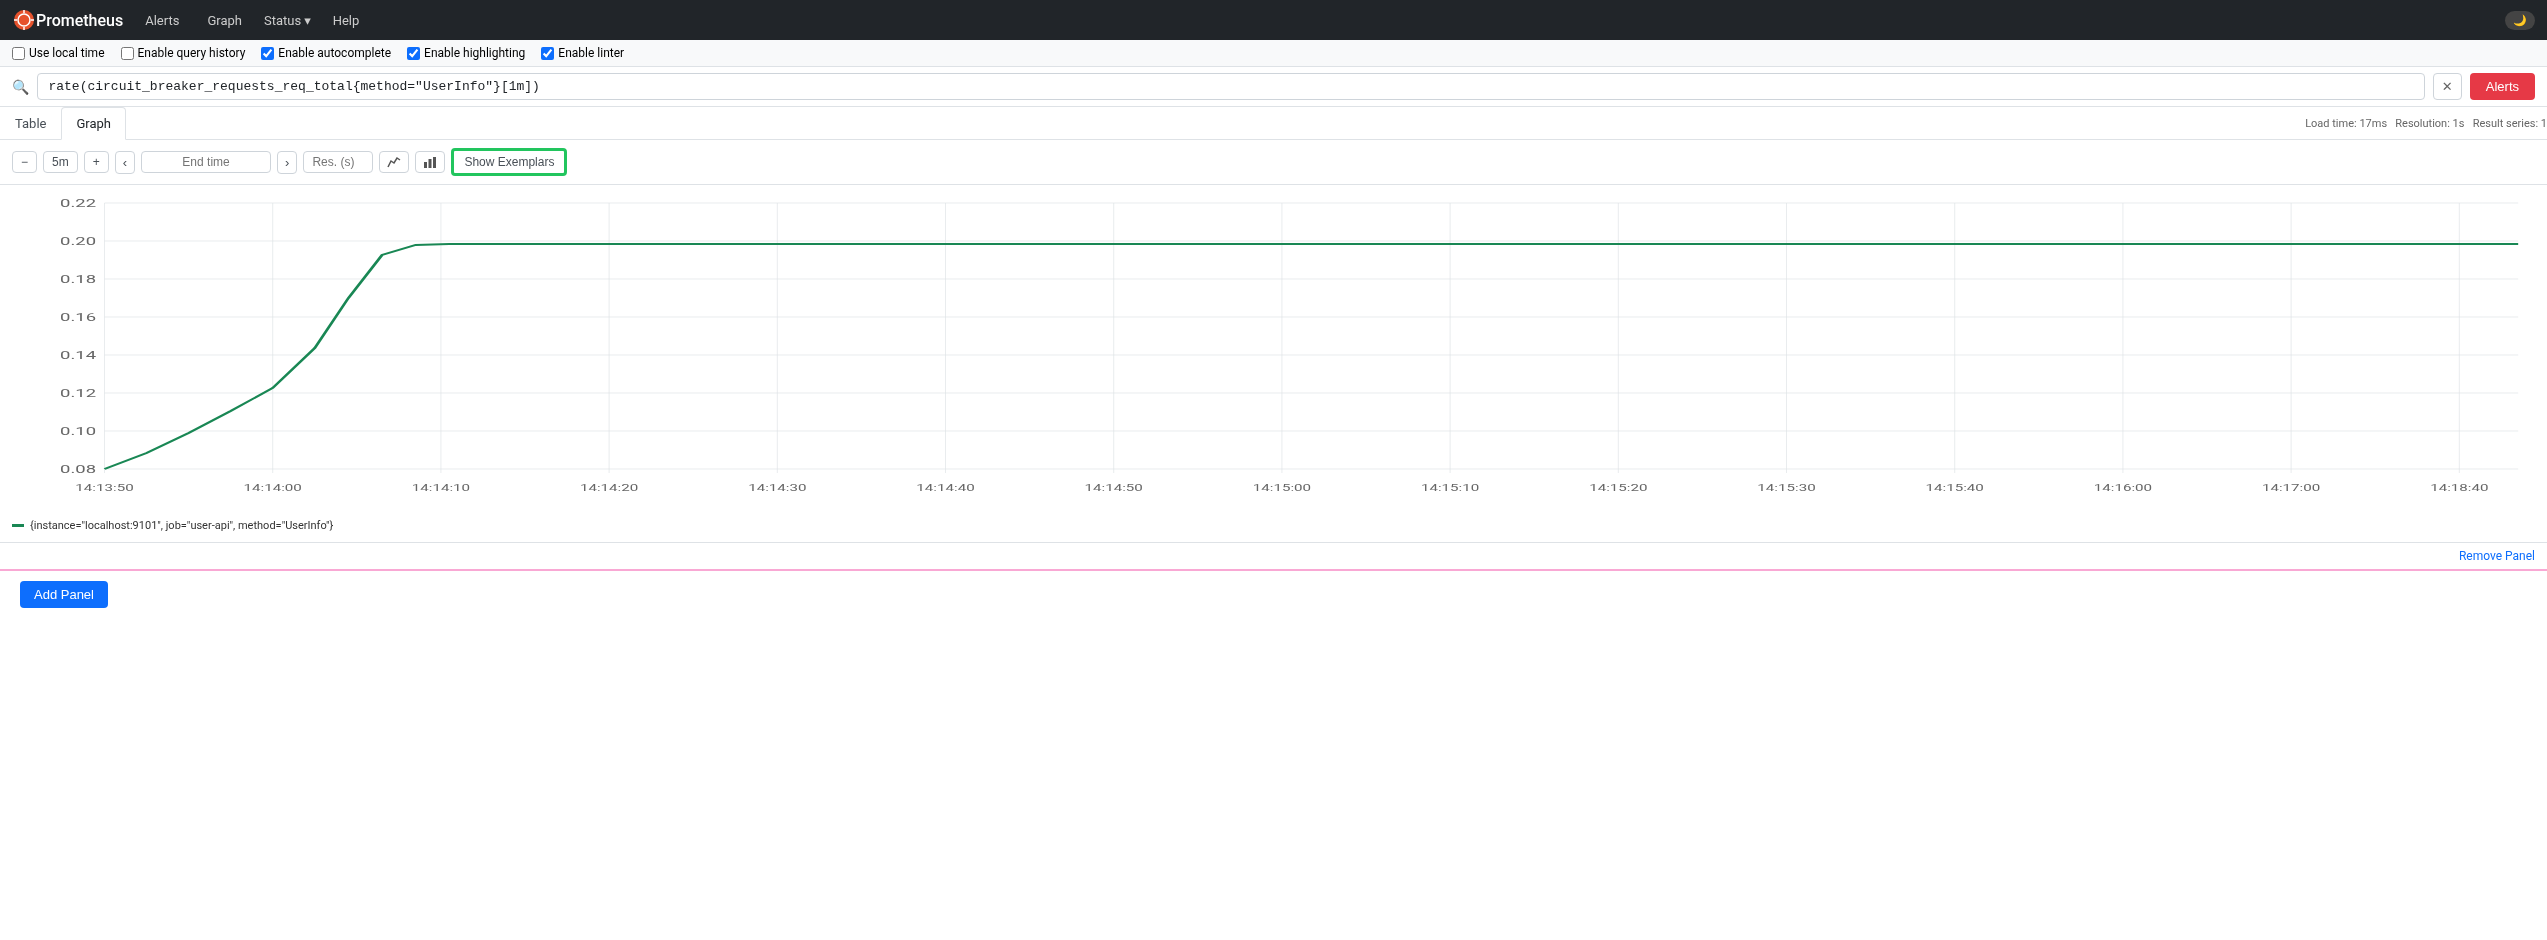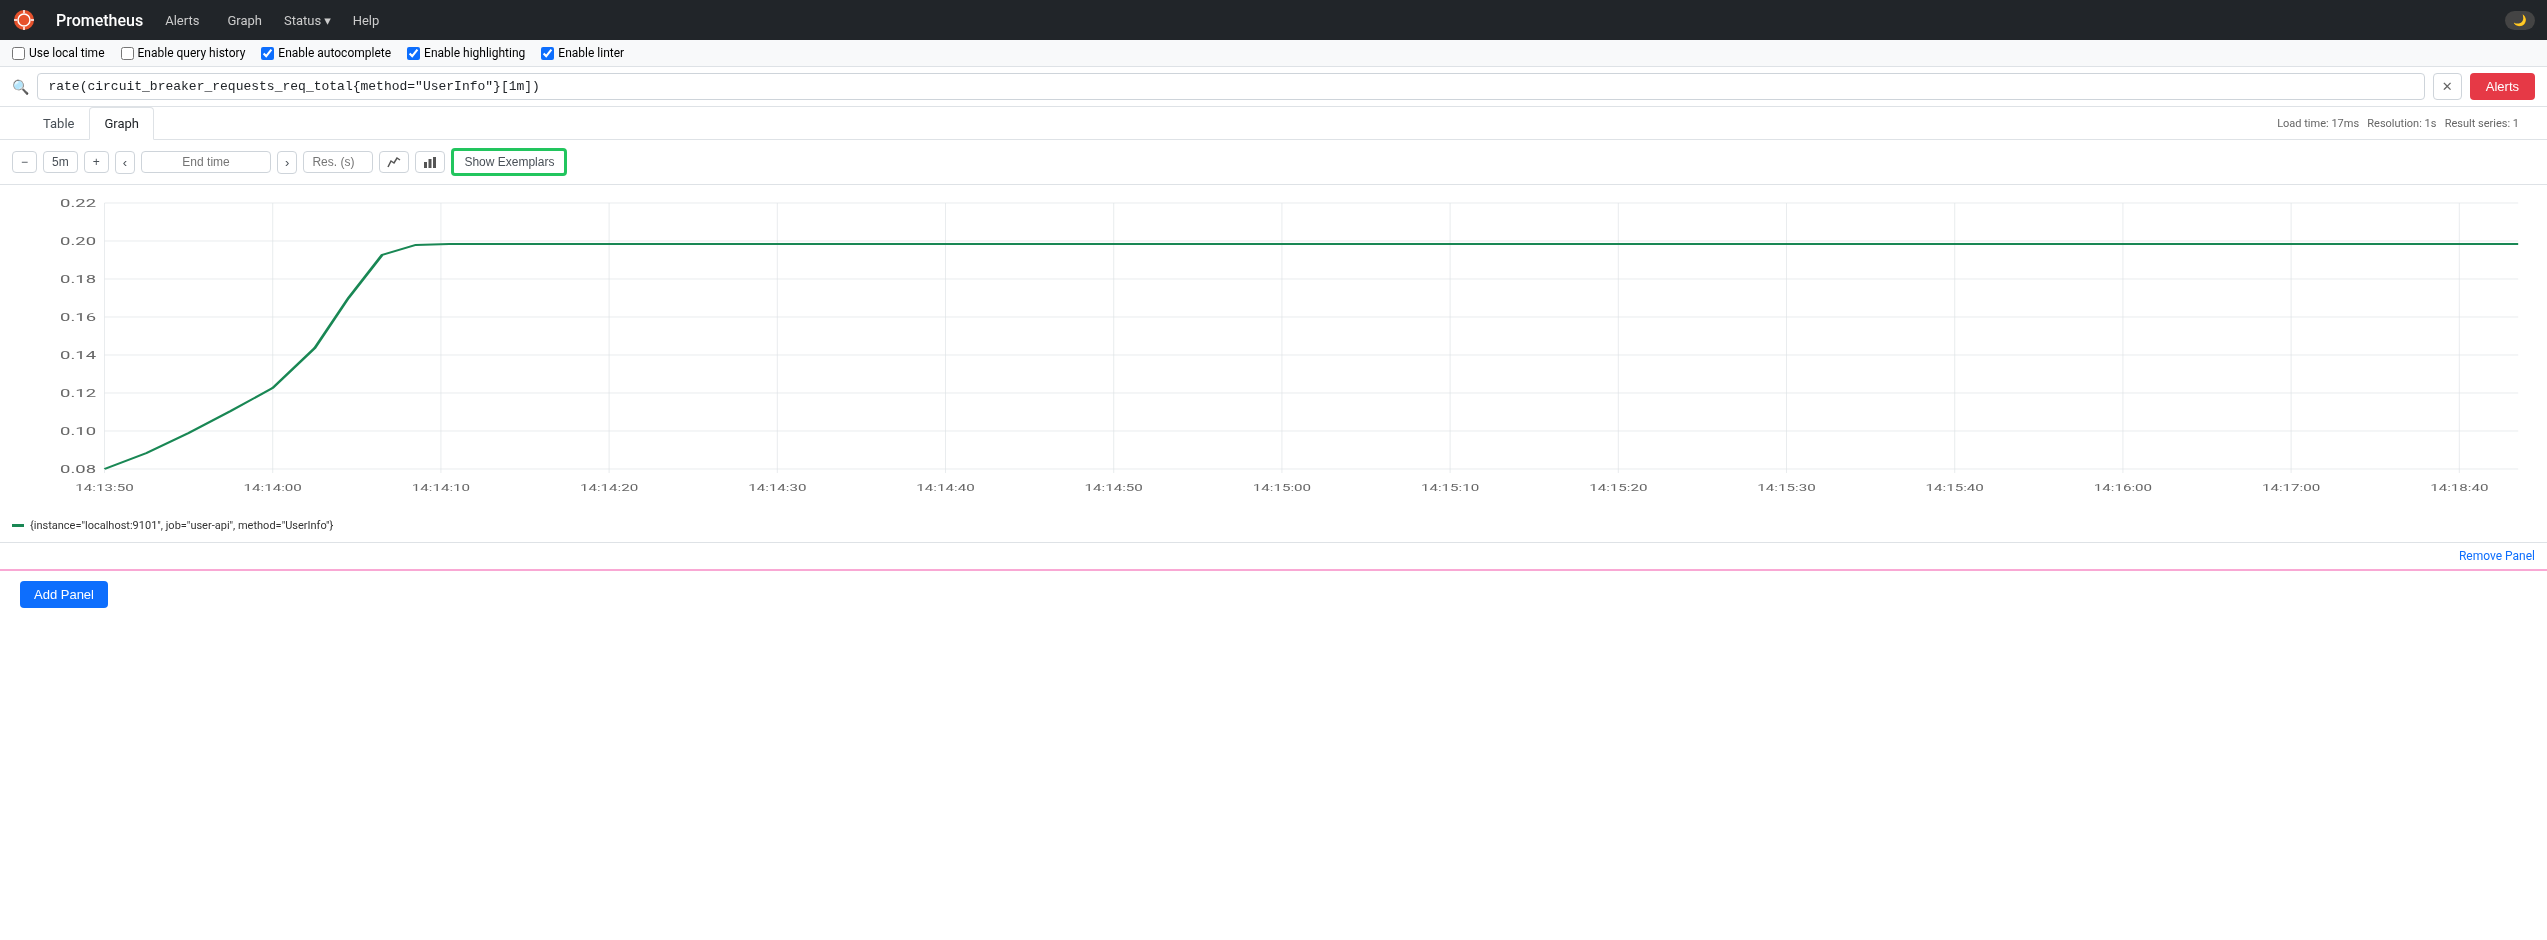--- a/index.html
+++ b/index.html
@@ -11,21 +11,21 @@
       color: #fff;
       display: flex;
       align-items: center;
       padding: 0 12px;
       height: 40px;
       gap: 16px;
     }
     .navbar-brand {
       display: flex;
       align-items: center;
-      gap: 20px;
+      gap: 0;
       font-size: 16px;
       font-weight: 500;
       color: #fff;
     }
     .prometheus-icon {
       width: 24px;
       height: 24px;
     }
     .nav-link {
       color: #ccc;
@@ -122,21 +122,21 @@
       padding: 5px 8px;
       cursor: pointer;
       color: #666;
       font-size: 13px;
     }
 
     
     .tab-bar {
       display: flex;
       align-items: center;
-      padding: 0 28px;
+      padding: 0 0;
       border-bottom: 1px solid #dee2e6;
       position: relative;
     }
     .tab {
       padding: 8px 14px;
       cursor: pointer;
       font-size: 13px;
       color: #495057;
       border: 1px solid transparent;
       margin-bottom: -1px;

